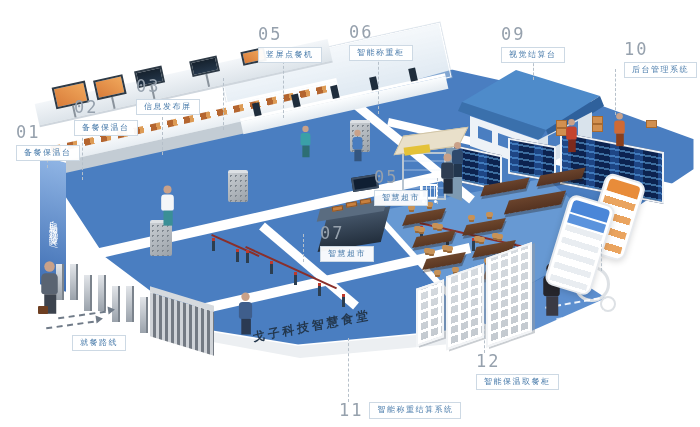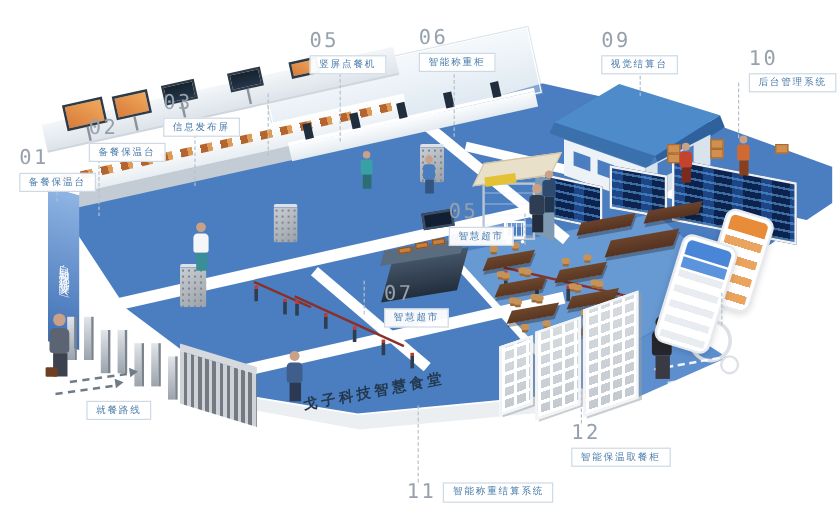--- a/index.html
+++ b/index.html
@@ -421,21 +421,21 @@
     <span class="co-label">竖屏点餐机</span>
   </div>
 
   <div class="leader" style="left:378px;top:52px;height:62px;"></div>
   <div class="callout" style="left:349px;top:24px;">
     <div class="co-num">06</div>
     <span class="co-label">智能称重柜</span>
   </div>
 
   <div class="leader" style="left:303px;top:234px;height:28px;"></div>
-  <div class="callout" style="left:320px;top:237px;">
+  <div class="callout" style="left:320px;top:225px;">
     <div class="co-num">07</div>
     <span class="co-label">智慧超市</span>
   </div>
 
   <div class="leader" style="left:437px;top:178px;height:26px;"></div>
   <div class="callout" style="left:374px;top:169px;">
     <div class="co-num">05</div>
     <span class="co-label">智慧超市</span>
   </div>
 

